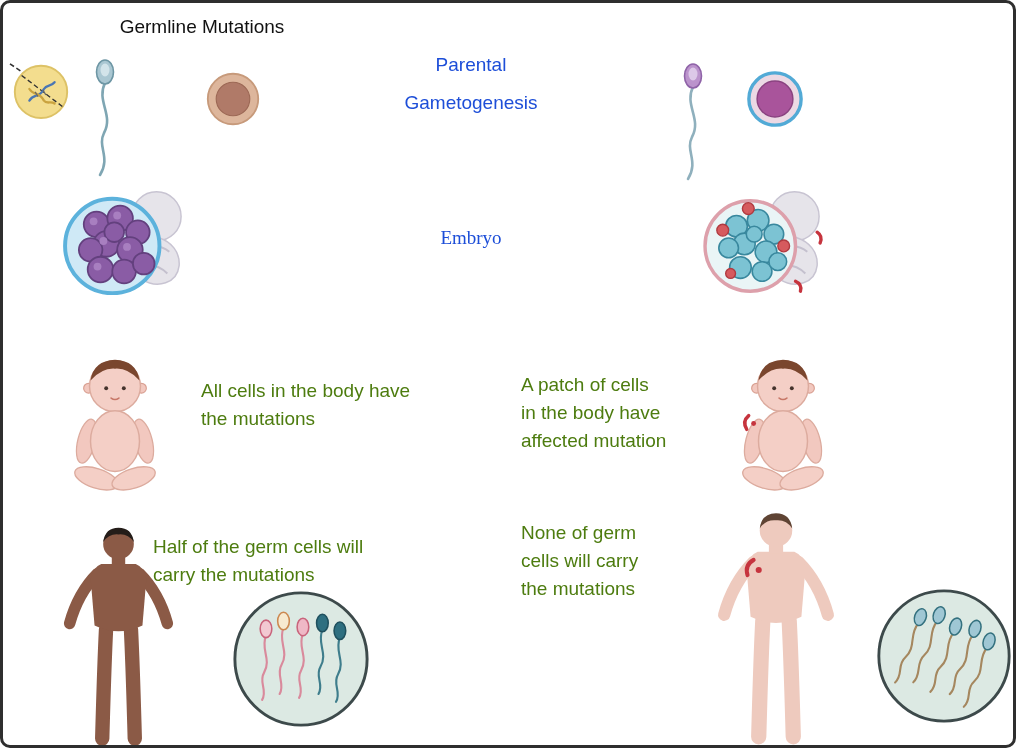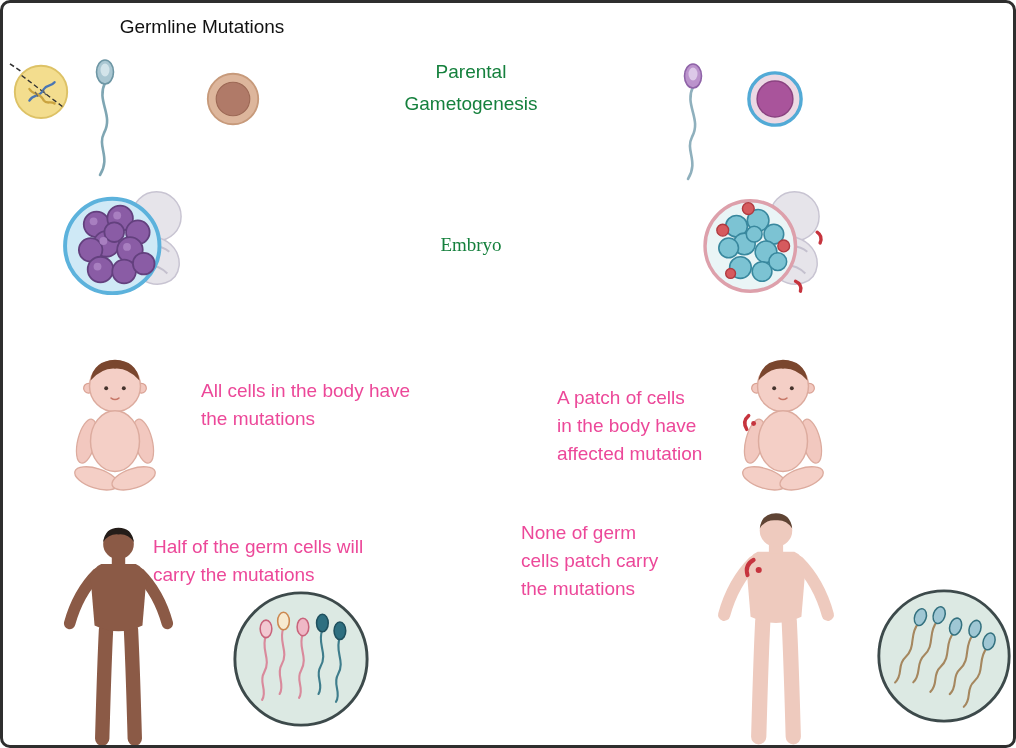--- a/index.html
+++ b/index.html
@@ -6,22 +6,22 @@
   html,body { background:#ffffff; }
   body { font-family:"Liberation Sans", sans-serif; }
   #canvas {
     position:relative; width:1016px; height:748px;
     background:#ffffff; border:3px solid #2e2e2e; border-radius:10px;
     overflow:hidden;
   }
   .abs { position:absolute; }
   .txt { white-space:pre-line; }
   .hdr { font-size:19px; color:#111111; text-align:center; font-weight:500; }
-  .redlbl { font-size:19px; color:#15803d; text-align:center; line-height:32px;margin-top:10px; }
-  .note { font-size:19px; color:#ec4899; line-height:28px; }
+  .redlbl { font-size:19px; color:#1d4ed8; text-align:center; line-height:38px; }
+  .note { font-size:19px; color:#4d7c0f; line-height:28px; }
   svg { display:block; }
 </style>
 </head>
 <body>
 
 <div id="canvas">
 
   <div class="abs hdr txt" style="left:92px; top:13px; width:214px;">Germline Mutations</div>
 
   <div class="abs redlbl txt" style="left:368px; top:43px; width:200px;">Parental
@@ -141,21 +141,21 @@
       <ellipse cx="26" cy="92" rx="9" ry="23" fill="#f2c8bf" stroke="#dcab9e" stroke-width="1.3" transform="rotate(14 26 92)"></ellipse>
       <ellipse cx="84" cy="92" rx="9" ry="23" fill="#f2c8bf" stroke="#dcab9e" stroke-width="1.3" transform="rotate(-14 84 92)"></ellipse>
       <ellipse cx="55" cy="92" rx="25" ry="31" fill="#f4cfc6" stroke="#dcab9e" stroke-width="1.5"></ellipse>
       <ellipse cx="36" cy="130" rx="23" ry="10" fill="#f4cfc6" stroke="#dcab9e" stroke-width="1.4" transform="rotate(18 36 130)"></ellipse>
       <ellipse cx="74" cy="130" rx="23" ry="10" fill="#f4cfc6" stroke="#dcab9e" stroke-width="1.4" transform="rotate(-18 74 130)"></ellipse>
     </svg>
   </div>
 
   <div class="abs note txt" style="left:198px; top:374px; width:290px;">All cells in the body have
 the mutations</div>
-  <div class="abs note txt" style="left:518px; top:381px; width:210px;margin-left:36px;">A patch of cells
+  <div class="abs note txt" style="left:518px; top:368px; width:210px;">A patch of cells
 in the  body have
 affected mutation</div>
 
   <div class="abs" style="left:726px; top:348px;">
     <svg viewBox="0 0 110 148" width="108" height="145">
       <circle cx="28" cy="38" r="5" fill="#f2c8bf" stroke="#d9a193" stroke-width="1.2"></circle>
       <circle cx="82" cy="38" r="5" fill="#f2c8bf" stroke="#d9a193" stroke-width="1.2"></circle>
       <circle cx="55" cy="36" r="26" fill="#f4cfc6" stroke="#dcab9e" stroke-width="1.5"></circle>
       <path d="M30 30 Q33 10 55 9 Q77 10 80 30 Q68 17 55 18 Q42 17 30 30 Z" fill="#7a462e"></path>
       <circle cx="46" cy="38" r="2" fill="#44332c"></circle>
@@ -167,21 +167,21 @@
       <ellipse cx="36" cy="130" rx="23" ry="10" fill="#f4cfc6" stroke="#dcab9e" stroke-width="1.4" transform="rotate(18 36 130)"></ellipse>
       <ellipse cx="74" cy="130" rx="23" ry="10" fill="#f4cfc6" stroke="#dcab9e" stroke-width="1.4" transform="rotate(-18 74 130)"></ellipse>
       <path d="M20 66 q-7 6 -2 14" stroke="#c6343e" stroke-width="3.5" fill="none" stroke-linecap="round"></path>
       <circle cx="25" cy="74" r="2.5" fill="#c6343e"></circle>
     </svg>
   </div>
 
   <div class="abs note txt" style="left:150px; top:530px; width:300px;">Half of the germ cells will
 carry the mutations</div>
   <div class="abs note txt" style="left:518px; top:516px; width:190px;">None of  germ
-cells patch carry
+cells will carry
 the mutations</div>
 
   <div class="abs" style="left:58px; top:520px;">
     <svg viewBox="0 0 120 232" width="115" height="224">
       <g stroke-linecap="round">
         <path d="M38 52 C 24 66, 14 86, 9 104" stroke="#8b5a46" stroke-width="12" fill="none"></path>
         <path d="M82 52 C 96 66, 106 86, 111 104" stroke="#8b5a46" stroke-width="12" fill="none"></path>
         <path d="M47 110 C 45 150, 44 190, 43 224" stroke="#8b5a46" stroke-width="15" fill="none"></path>
         <path d="M73 110 C 75 150, 76 190, 77 224" stroke="#8b5a46" stroke-width="15" fill="none"></path>
         <path d="M42 42 H 78 Q 88 46 89 58 L 85 106 Q 60 118 35 106 L 31 58 Q 32 46 42 42 Z" fill="#8b5a46"></path>

